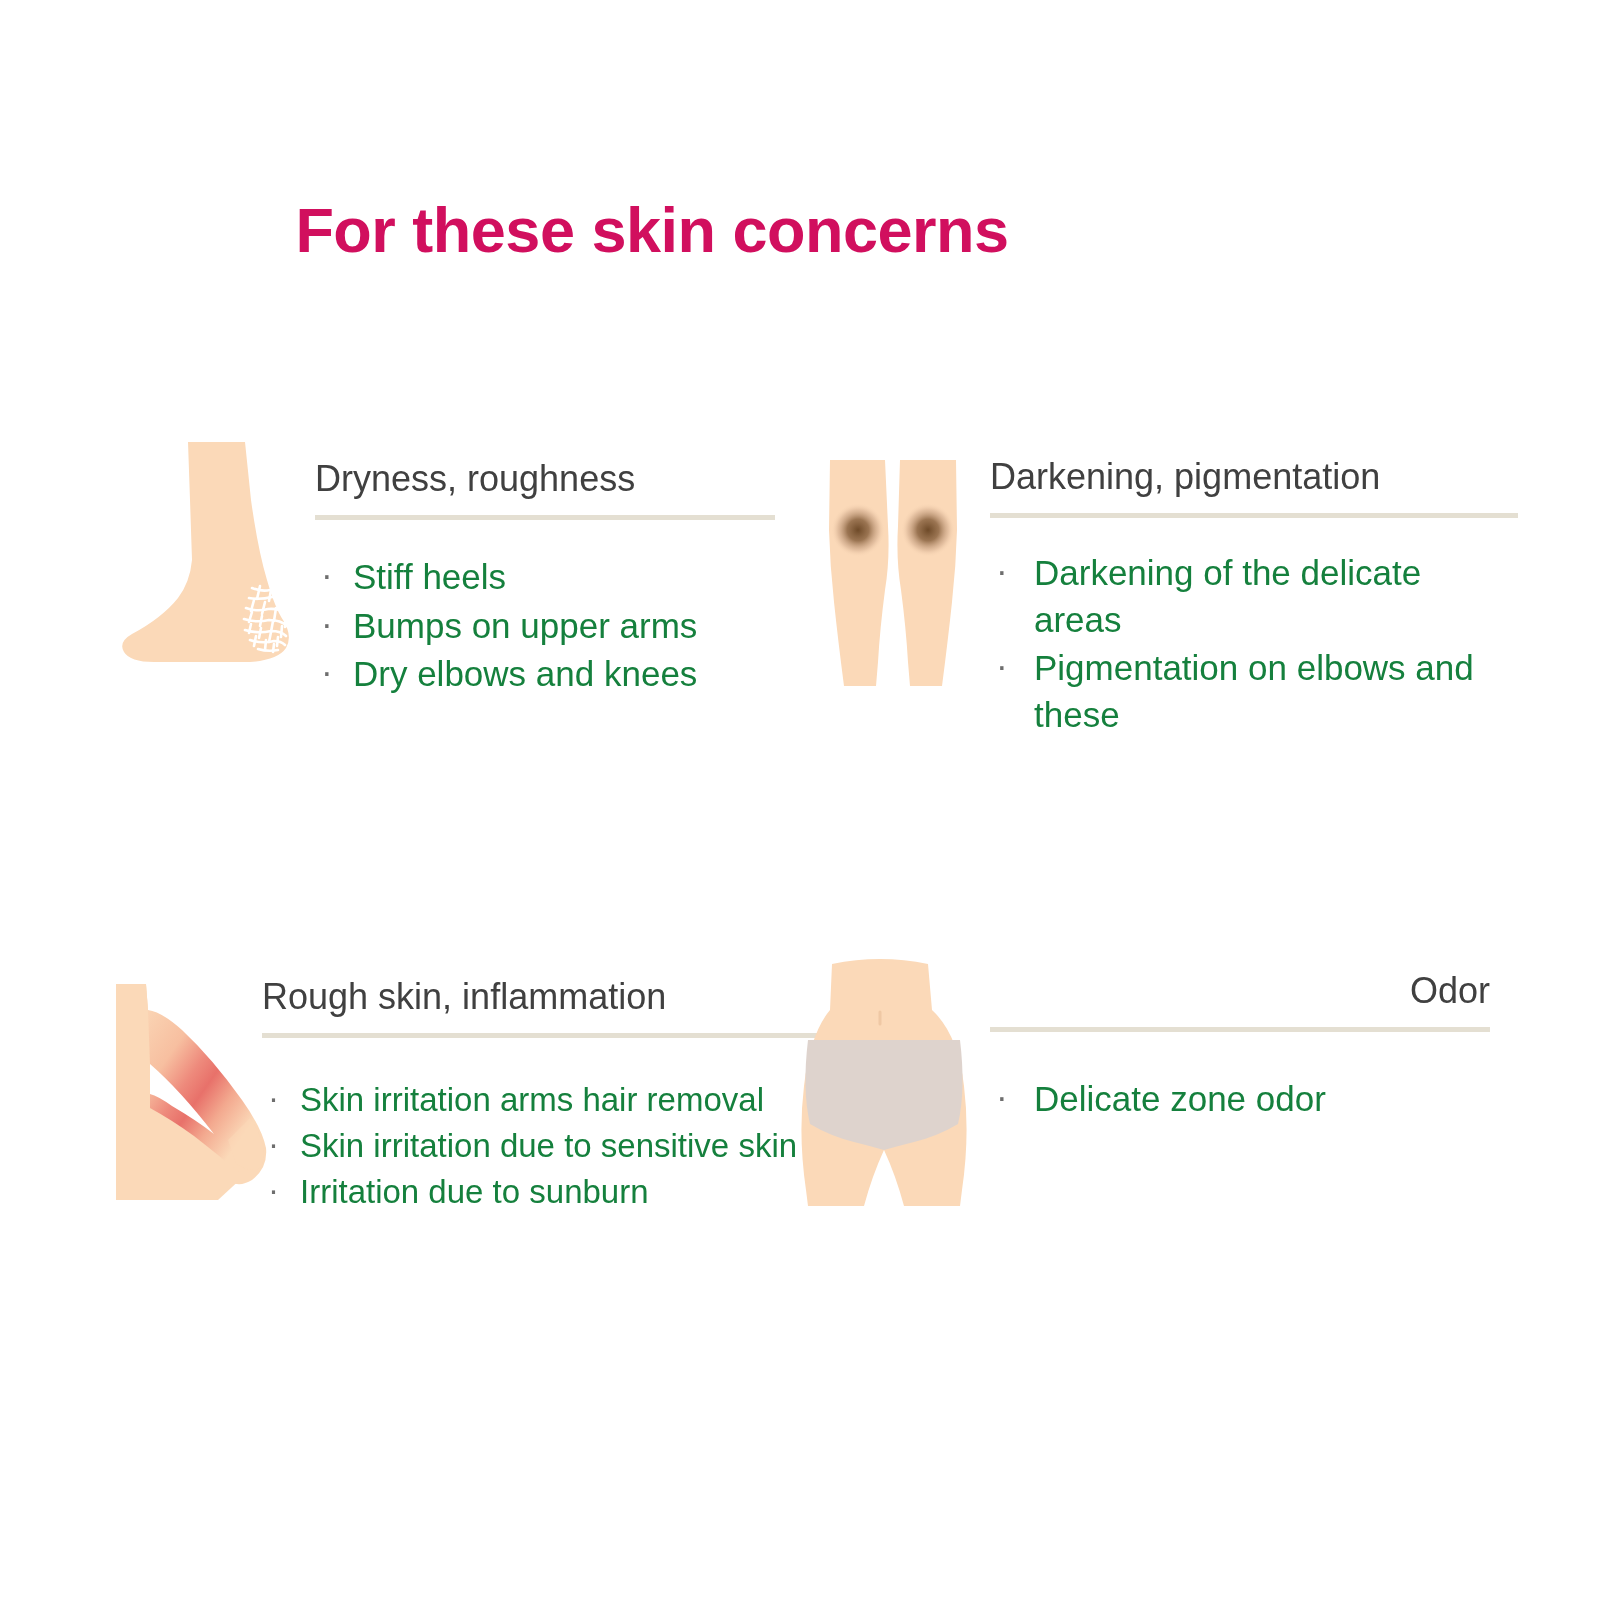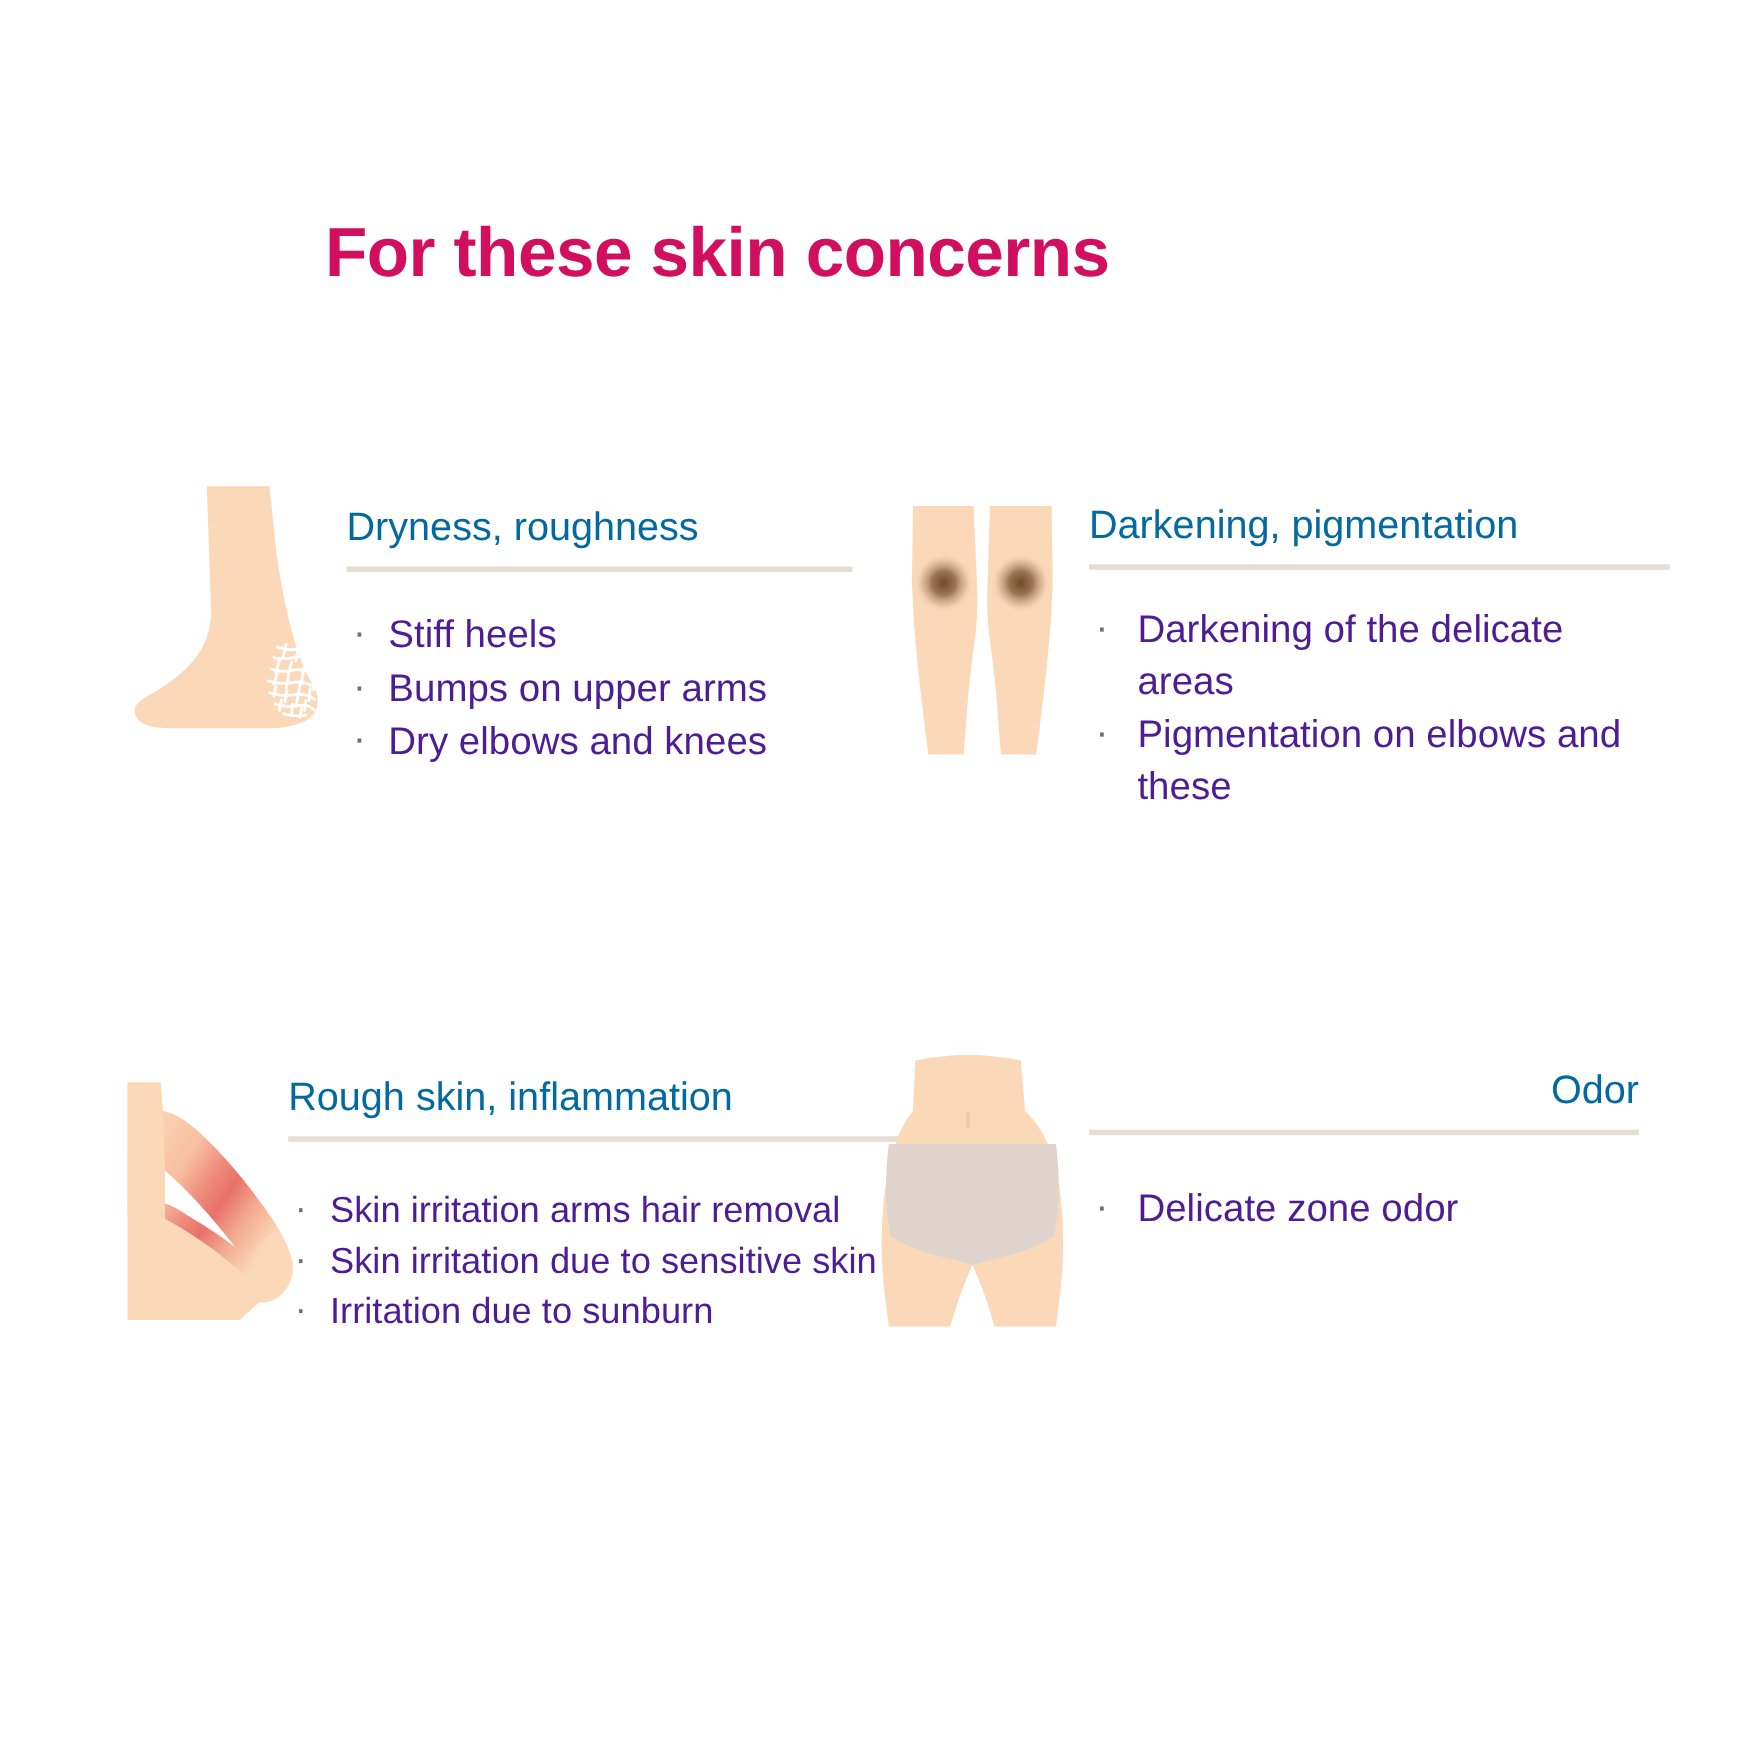--- a/index.html
+++ b/index.html
@@ -43,37 +43,37 @@
     position: absolute;
     top: 0;
     left: 0;
   }
   .concern .txt {
     position: absolute;
   }
 
   .heading {
     font-size: 36px;
-    color: #0369a1;
+    color: #404040;
     line-height: 1.15;
     white-space: nowrap;
   }
   .divider {
     height: 5px;
     background: #E4DFD2;
     margin-top: 16px;
   }
   .bullets {
     margin: 0;
     padding: 0;
     list-style: none;
   }
   .bullets li {
     font-size: 35px;
-    color: #4c1d95;
+    color: #15803d;
     line-height: 1.33;
     position: relative;
     padding-left: 38px;
     margin-bottom: 2px;
   }
   .bullets li::before {
     content: "\00B7";
     position: absolute;
     left: 6px;
     top: -2px;

